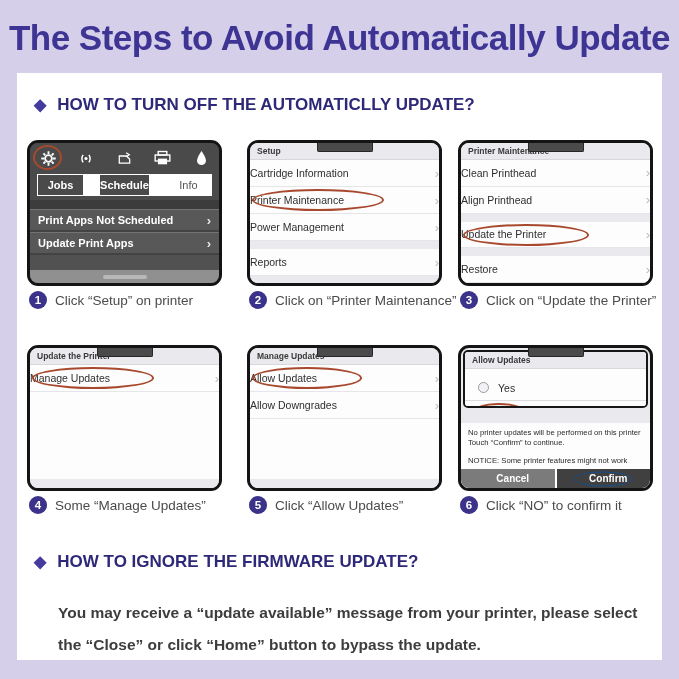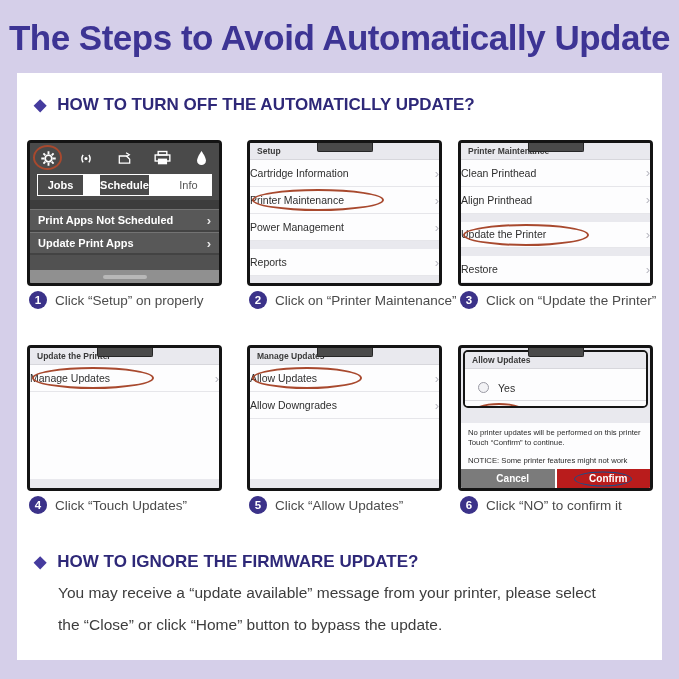--- a/index.html
+++ b/index.html
@@ -20,27 +20,27 @@
     background:#ffffff;
   }
   .sechead {
     position:absolute; display:flex; align-items:center; gap:11px;
     font-weight:bold; font-size:17px; color:#2e2878;
   }
   .sechead .diamond { color:#453b9e; font-size:16px; line-height:1; }
   .sechead1 { top:22px; left:17px; }
   .sechead2 { top:479px; left:17px; }
   .bodytext {
-    position:absolute; left:41px; top:504px; width:595px;
-    font-size:15.5px; color:#3d3d3d; line-height:2.05;
+    position:absolute; left:41px; top:524px; width:595px;
+    font-size:15.5px; color:#3d3d3d; line-height:2.05;font-weight:bold;
   }
   
   .screen {
     position:absolute; width:195px; height:146px;
-    border:3px solid #141414; border-radius:4px;
+    border:3px solid #141414; border-radius:11px;
     overflow:hidden; display:flex; flex-direction:column;
   }
   .r1 { top:67px; } .r2 { top:272px; }
   .c1 { left:10px; } .c2 { left:230px; } .c3 { left:441px; }
   .notch {
     position:absolute; top:0; left:50%; transform:translateX(-50%);
     width:56px; height:9px; background:#4a4a4a;
     border:1px solid #262626; border-top:none;
     border-radius:0 0 2px 2px; z-index:6;
   }
@@ -116,21 +116,21 @@
     background:#fdfdfe; margin-top:15px; padding:5px 7px 2px;
     font-size:7.7px; line-height:1.4; color:#2a2a2a; flex:1;
   }
   .s6msg .spacer { height:7px; }
   .s6buttons { display:flex; gap:2px; background:#fff; }
   .s6btn {
     flex:1; height:19px; line-height:19px; text-align:center;
     color:#fff; font-size:10px; font-weight:bold; position:relative;padding-left:10px;
   }
   .s6btn.cancel  { background:#7b7b7b; }
-  .s6btn.confirm { background:#b91c1c; }
+  .s6btn.confirm { background:#404040; }
   .bellipse {
     position:absolute; left:50%; top:50%; transform:translate(-50%,-50%);
     width:58px; height:15px; border:1.5px solid #174f8c; border-radius:50%;
   }
   
   .caption { position:absolute; display:flex; align-items:center; gap:8px; }
   .capr1 { top:218px; } .capr2 { top:423px; }
   .badge {
     width:18px; height:18px; border-radius:50%; background:#3b3289;
     color:#fff; font-size:11.5px; font-weight:bold; flex:0 0 18px;
@@ -257,21 +257,21 @@
     <div class="lgap"></div>
     <div class="lrow">
       <span>Restore</span>
       <span class="chev">›</span>
     </div>
     <div class="lfill-gray"></div>
   </div>
 
   <div class="caption capr1" style="left:12px;">
     <span class="badge">1</span>
-    <span class="captext">Click “Setup” on properly</span>
+    <span class="captext">Click “Setup” on printer</span>
   </div>
   <div class="caption capr1" style="left:232px;">
     <span class="badge">2</span>
     <span class="captext">Click on “Printer Maintenance”</span>
   </div>
   <div class="caption capr1" style="left:443px;">
     <span class="badge">3</span>
     <span class="captext">Click on “Update the Printer”</span>
   </div>
 
@@ -328,21 +328,21 @@
       <div class="s6btn cancel">Cancel</div>
       <div class="s6btn confirm">
         <span class="bellipse"></span>
         <span>Confirm</span>
       </div>
     </div>
   </div>
 
   <div class="caption capr2" style="left:12px;">
     <span class="badge">4</span>
-    <span class="captext">Click “Touch Updates”</span>
+    <span class="captext">Some “Manage Updates”</span>
   </div>
   <div class="caption capr2" style="left:232px;">
     <span class="badge">5</span>
     <span class="captext">Click “Allow Updates”</span>
   </div>
   <div class="caption capr2" style="left:443px;">
     <span class="badge">6</span>
     <span class="captext">Click “NO” to confirm it</span>
   </div>
 

